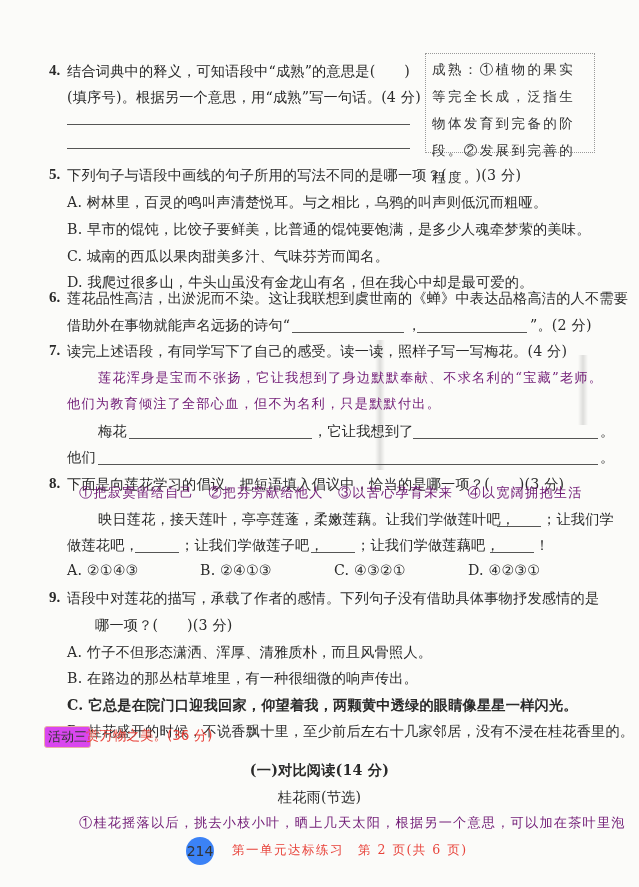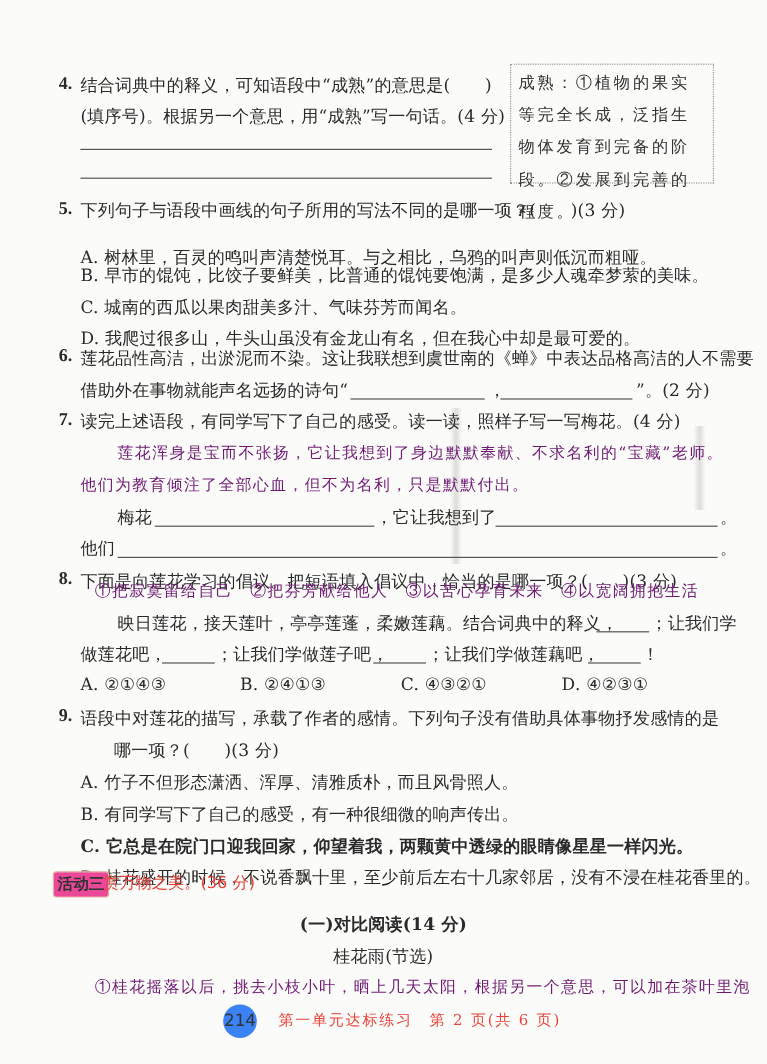--- a/index.html
+++ b/index.html
@@ -5,22 +5,22 @@
   html, body { margin:0; padding:0; }
   body { width:639px; height:887px; background:#fbfbf9; position:relative; overflow:hidden;
          font-family:"DejaVu Serif", "Liberation Serif", serif; color:#2a2a2a; }
   .abs { position:absolute; white-space:nowrap; }
   .q { font-size:14.2px; letter-spacing:0.2px; }
   .num { font-weight:bold; font-family:"Liberation Serif", serif; font-size:15px; }
   .kai { font-size:13.2px; letter-spacing:1.2px; color:#701a75; }
   .line { position:absolute; border-bottom:1px solid #555; height:0; }
   .defbox { position:absolute; left:425px; top:53px; width:170px; height:100px; border:1px dotted #999;
             font-size:13.5px; line-height:27px; letter-spacing:2.4px; padding:2px 6px; box-sizing:border-box; color:#333; white-space:normal; }
-  .tag { position:absolute; left:44px; top:725px; background:#ec4899; border:1px solid #e9b2a5; border-radius:3px;
-         padding:1px 3px; font-family:"DejaVu Sans", sans-serif; font-weight:bold; font-size:13px; color:#333; }
+  .tag { position:absolute; left:44px; top:725px; background:#d946ef; border:1px solid #e9b2a5; border-radius:3px;
+         padding:1px 3px; font-family:"DejaVu Sans", sans-serif; font-weight:normal; font-size:13px; color:#333; }
   .acttitle { position:absolute; left:86px; top:725px; color:#e8433b; font-family:"DejaVu Sans", sans-serif; font-size:13.5px; }
   .pagenum { position:absolute; left:186px; top:837px; width:28px; height:28px; border-radius:50%; background:#3b82f6;
              font-family:"DejaVu Sans", sans-serif; font-size:14px; color:#333; text-align:center; line-height:28px; }
   .foot { position:absolute; left:232px; top:842px; color:#e8433b; font-size:12.5px; letter-spacing:1.5px; }
   .shadow { position:absolute; background:linear-gradient(to right, rgba(0,0,0,0), rgba(0,0,0,0.12), rgba(0,0,0,0)); }
 </style>
 </head>
 <body>
 
 <div class="shadow" style="left:375px;top:340px;width:10px;height:130px;"></div>
@@ -28,21 +28,21 @@
 
 <span class="abs num" style="left:49px;top:62px;">4.</span>
 <span class="abs q" style="left:67px;top:62px;">结合词典中的释义，可知语段中“成熟”的意思是(　　)</span>
 <span class="abs q" style="left:67px;top:88px;">(填序号)。根据另一个意思，用“成熟”写一句话。(4 分)</span>
 <div class="line" style="left:67px;top:124px;width:343px;"></div>
 <div class="line" style="left:67px;top:148px;width:343px;"></div>
 <div class="defbox">成熟：①植物的果实等完全长成，泛指生物体发育到完备的阶段。②发展到完善的程度。</div>
 
 <span class="abs num" style="left:49px;top:166px;">5.</span>
 <span class="abs q" style="left:67px;top:166px;">下列句子与语段中画线的句子所用的写法不同的是哪一项？(　　)(3 分)</span>
-<span class="abs q" style="left:67px;top:193px;margin-top:12px;">A. 树林里，百灵的鸣叫声清楚悦耳。与之相比，乌鸦的叫声则低沉而粗哑。</span>
+<span class="abs q" style="left:67px;top:193px;">A. 树林里，百灵的鸣叫声清楚悦耳。与之相比，乌鸦的叫声则低沉而粗哑。</span>
 <span class="abs q" style="left:67px;top:220px;">B. 早市的馄饨，比饺子要鲜美，比普通的馄饨要饱满，是多少人魂牵梦萦的美味。</span>
 <span class="abs q" style="left:67px;top:247px;">C. 城南的西瓜以果肉甜美多汁、气味芬芳而闻名。</span>
 <span class="abs q" style="left:67px;top:273px;">D. 我爬过很多山，牛头山虽没有金龙山有名，但在我心中却是最可爱的。</span>
 
 <span class="abs num" style="left:49px;top:289px;">6.</span>
 <span class="abs q" style="left:67px;top:289px;">莲花品性高洁，出淤泥而不染。这让我联想到虞世南的《蝉》中表达品格高洁的人不需要</span>
 <span class="abs q" style="left:67px;top:316px;">借助外在事物就能声名远扬的诗句“</span>
 <div class="line" style="left:292px;top:332px;width:112px;"></div>
 <span class="abs q" style="left:407px;top:316px;">，</span>
 <div class="line" style="left:417px;top:332px;width:110px;"></div>
@@ -57,40 +57,40 @@
 <span class="abs q" style="left:313px;top:422px;">，它让我想到了</span>
 <div class="line" style="left:413px;top:438px;width:185px;"></div>
 <span class="abs q" style="left:600px;top:422px;">。</span>
 <span class="abs q" style="left:67px;top:448px;">他们</span>
 <div class="line" style="left:98px;top:464px;width:500px;"></div>
 <span class="abs q" style="left:600px;top:448px;">。</span>
 
 <span class="abs num" style="left:49px;top:475px;">8.</span>
 <span class="abs q" style="left:67px;top:475px;">下面是向莲花学习的倡议。把短语填入倡议中，恰当的是哪一项？(　　)(3 分)</span>
 <span class="abs kai" style="left:79px;top:483px;top:484px;">①把寂寞留给自己　②把芬芳献给他人　③以苦心孕育未来　④以宽阔拥抱生活</span>
-<span class="abs q" style="left:98px;top:510px;">映日莲花，接天莲叶，亭亭莲蓬，柔嫩莲藕。结合词典中的释义，</span>
+<span class="abs q" style="left:98px;top:510px;">映日莲花，接天莲叶，亭亭莲蓬，柔嫩莲藕。让我们学做莲叶吧，</span>
 <div class="line" style="left:497px;top:526px;width:44px;"></div>
 <span class="abs q" style="left:542px;top:510px;">；让我们学</span>
 <span class="abs q" style="left:67px;top:536px;">做莲花吧，</span>
 <div class="line" style="left:135px;top:552px;width:44px;"></div>
 <span class="abs q" style="left:180px;top:536px;">；让我们学做莲子吧，</span>
 <div class="line" style="left:311px;top:552px;width:44px;"></div>
 <span class="abs q" style="left:356px;top:536px;">；让我们学做莲藕吧，</span>
 <div class="line" style="left:490px;top:552px;width:44px;"></div>
 <span class="abs q" style="left:535px;top:536px;">！</span>
 <span class="abs q" style="left:67px;top:562px;">A. ②①④③</span>
 <span class="abs q" style="left:200px;top:562px;">B. ②④①③</span>
 <span class="abs q" style="left:334px;top:562px;">C. ④③②①</span>
 <span class="abs q" style="left:468px;top:562px;">D. ④②③①</span>
 
 <span class="abs num" style="left:49px;top:589px;">9.</span>
 <span class="abs q" style="left:67px;top:589px;">语段中对莲花的描写，承载了作者的感情。下列句子没有借助具体事物抒发感情的是</span>
 <span class="abs q" style="left:67px;top:616px;padding-left:28px;">哪一项？(　　)(3 分)</span>
 <span class="abs q" style="left:67px;top:643px;">A. 竹子不但形态潇洒、浑厚、清雅质朴，而且风骨照人。</span>
-<span class="abs q" style="left:67px;top:669px;">B. 有同学写下了自己的感受，有一种很细微的响声传出。</span>
+<span class="abs q" style="left:67px;top:669px;">B. 在路边的那丛枯草堆里，有一种很细微的响声传出。</span>
 <span class="abs q" style="left:67px;top:696px;font-weight:bold;">C. 它总是在院门口迎我回家，仰望着我，两颗黄中透绿的眼睛像星星一样闪光。</span>
 <span class="abs q" style="left:67px;top:703px;top:722px;">D. 桂花盛开的时候，不说香飘十里，至少前后左右十几家邻居，没有不浸在桂花香里的。</span>
 
 <span class="tag" style="top:726px;">活动三</span>
 <span class="acttitle" style="top:727px;">赏万物之美。(36 分)</span>
 
 <div class="abs" style="left:0;top:760px;width:639px;text-align:center;">
   <span class="q" style="font-weight:bold;">(一)对比阅读(14 分)</span>
 </div>
 <div class="abs" style="left:0;top:787px;width:639px;text-align:center;">

